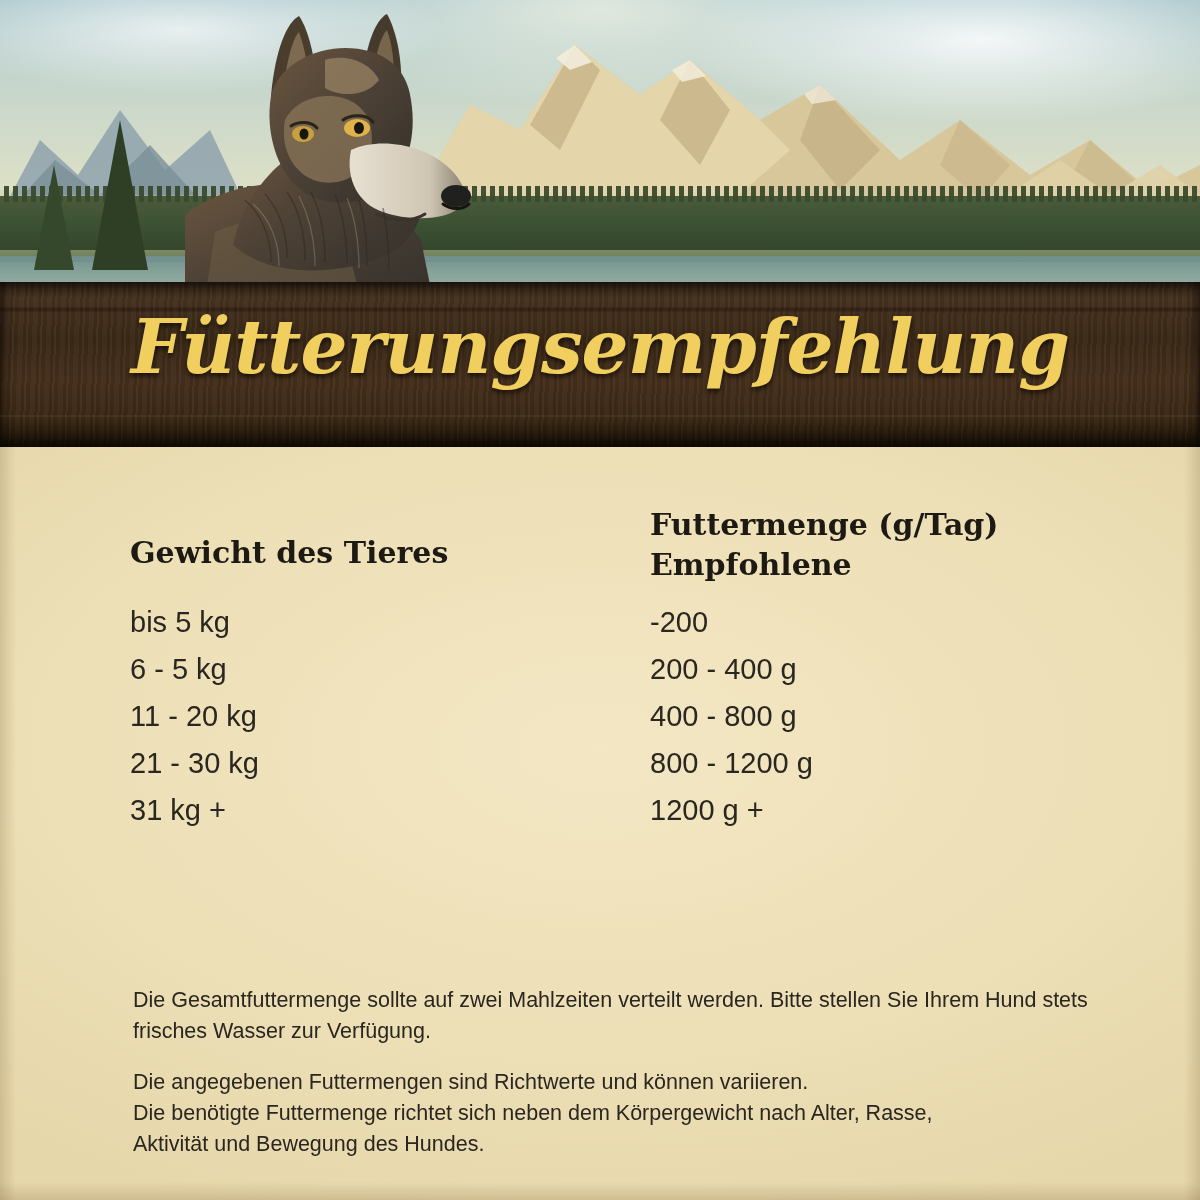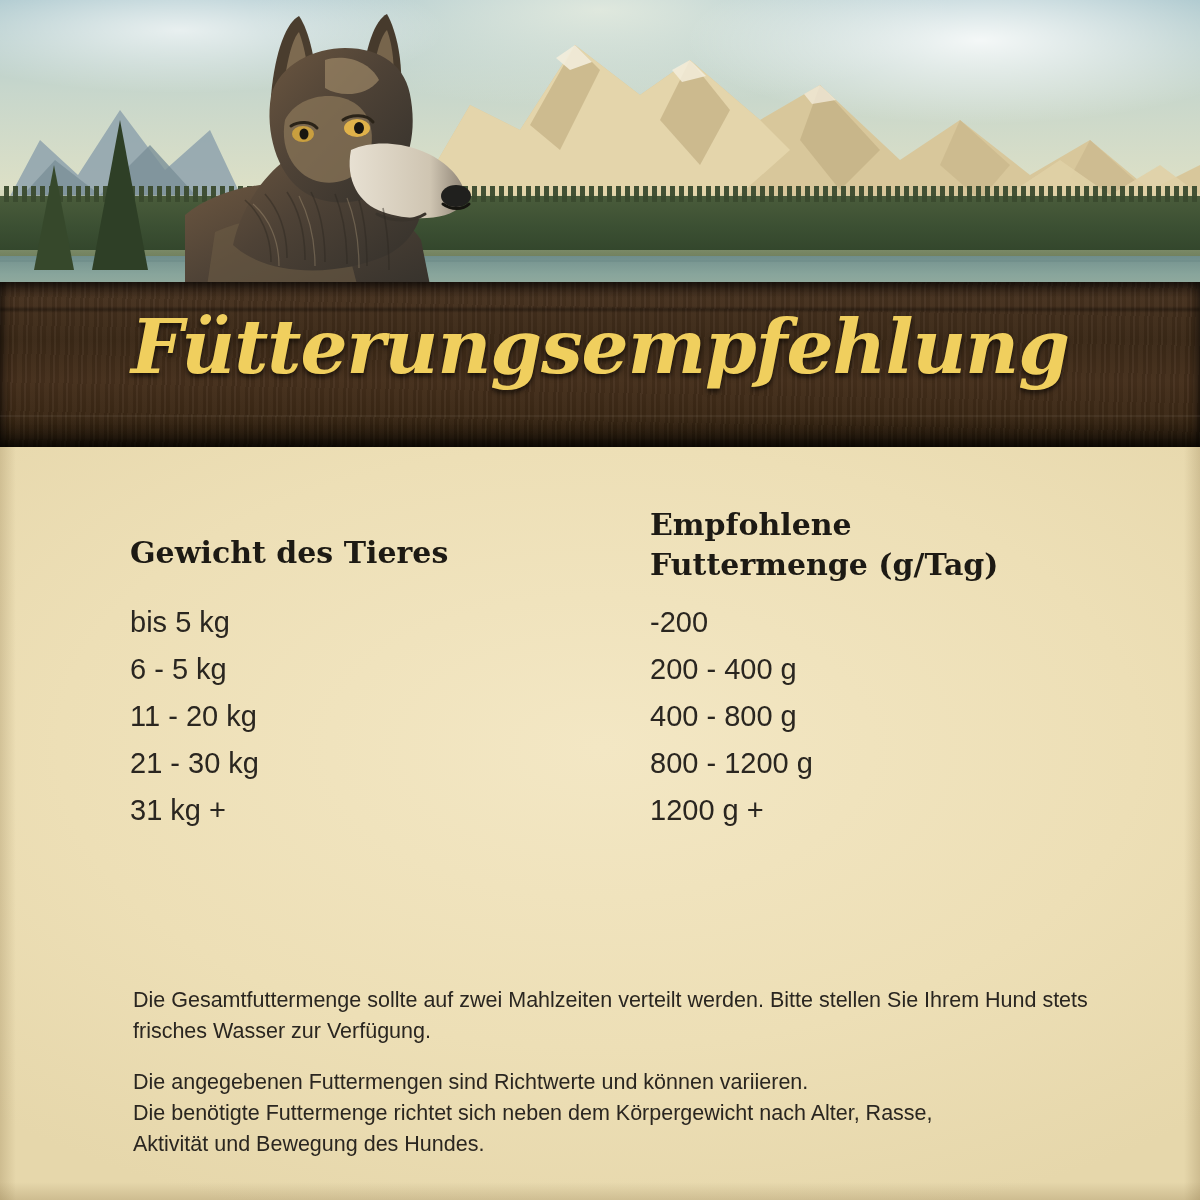--- a/index.html
+++ b/index.html
@@ -269,22 +269,22 @@
 
   <div class="paper"></div>
   <div class="paper-edge-l"></div>
   <div class="paper-edge-r"></div>
   <div class="paper-edge-b"></div>
 
   <div class="table">
     <div class="trow thead">
       <div class="c1">Gewicht des Tieres</div>
       <div class="c2">
+        <div>Futtermenge (g/Tag)</div>
         <div>Empfohlene</div>
-        <div>Futtermenge (g/Tag)</div>
       </div>
     </div>
     <div class="tbody">
       <div class="trow">
         <div class="c1">bis 5 kg</div>
         <div class="c2">-200</div>
       </div>
       <div class="trow">
         <div class="c1">6 - 5 kg</div>
         <div class="c2">200 - 400 g</div>

